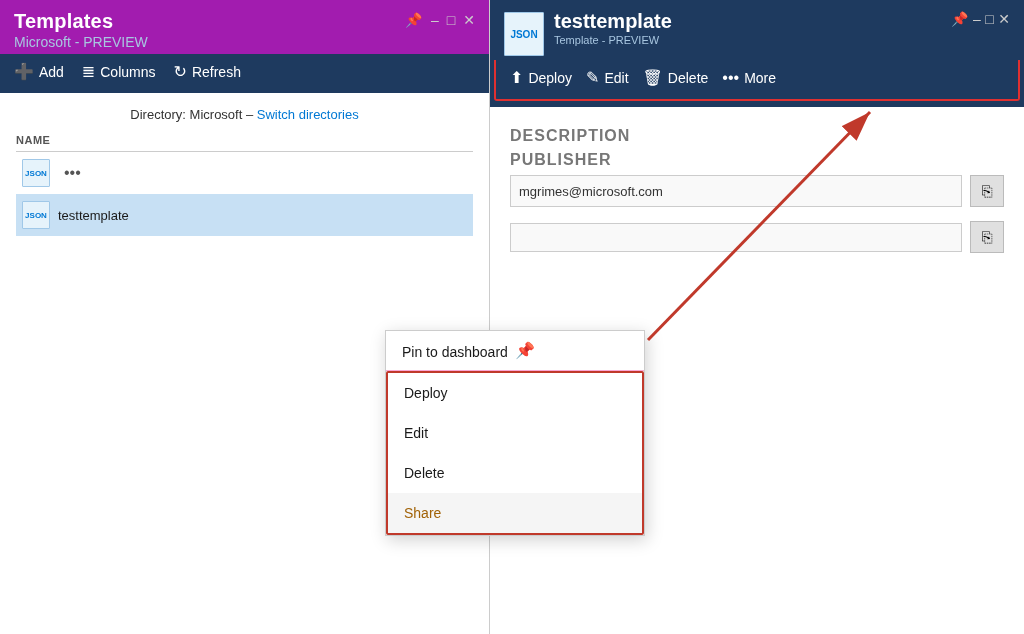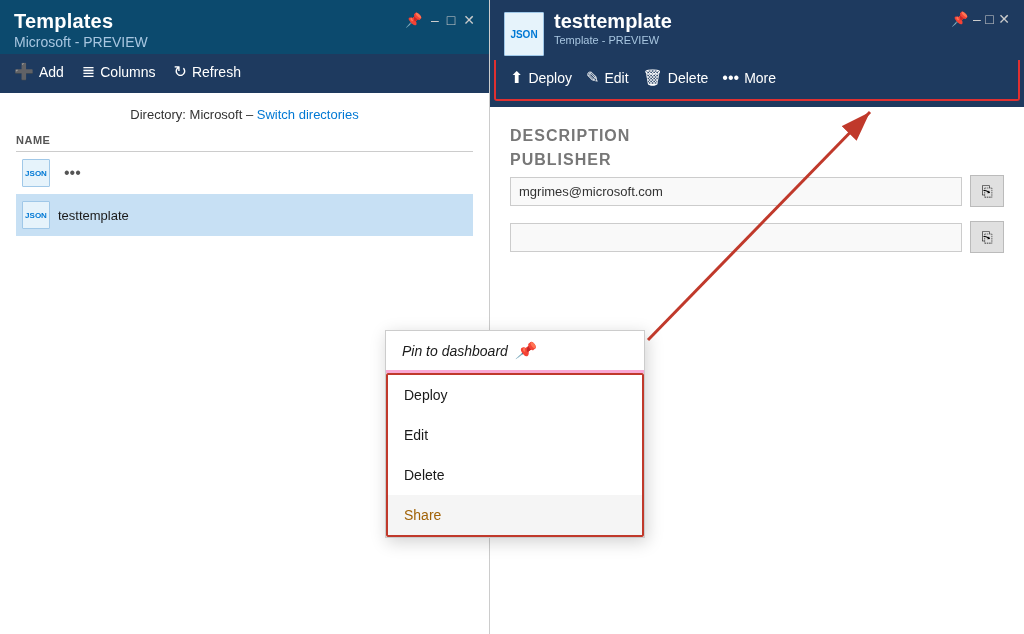--- a/index.html
+++ b/index.html
@@ -10,21 +10,21 @@
       position: absolute;
       left: 0; top: 0;
       width: 490px;
       height: 634px;
       background: #fff;
       border-right: 1px solid #ccc;
       display: flex;
       flex-direction: column;
     }
     .left-title-bar {
-      background: #0c4a6e;
+      background: #a21caf;
       color: #fff;
       padding: 10px 14px 4px 14px;
       display: flex;
       align-items: flex-start;
       justify-content: space-between;
     }
     .left-title-bar .title-text h2 {
       font-size: 20px;
       font-weight: 600;
       letter-spacing: 0.2px;
@@ -205,21 +205,20 @@
       letter-spacing: 1px;
       margin-bottom: 6px;
     }
     .description-text {
       font-size: 18px;
       color: #1a1a1a;
       margin-bottom: 22px;
     }
     .publisher-row {
       display: flex;
-      align-items: center;
       gap: 8px;
       margin-bottom: 14px;
     }
     .publisher-input {
       flex: 1;
       border: 1px solid #ccc;
       padding: 6px 8px;
       font-size: 13px;
       color: #333;
       outline: none;
@@ -260,25 +259,24 @@
       width: 260px;
       background: #fff;
       border: 1px solid #ccc;
       box-shadow: 2px 4px 16px rgba(0,0,0,0.18);
       z-index: 100;
     }
     .context-menu-header {
       padding: 10px 16px;
       font-size: 14px;
       color: #1a1a1a;
-      border-bottom: 3px solid #f9a8d4;
-      display: flex;
-      align-items: center;
+      border-bottom: 1px solid #f9a8d4;
+      display: flex;
+      align-items: flex-end;
       gap: 8px;
-      font-style: italic;
     }
     .pin-icon { font-size: 16px; color: #1a1a1a; }
     .context-menu-items {
       border: 2px solid #c0392b;
       border-radius: 2px;
     }
     .context-menu-item {
       padding: 12px 16px;
       font-size: 14px;
       color: #1a1a1a;

